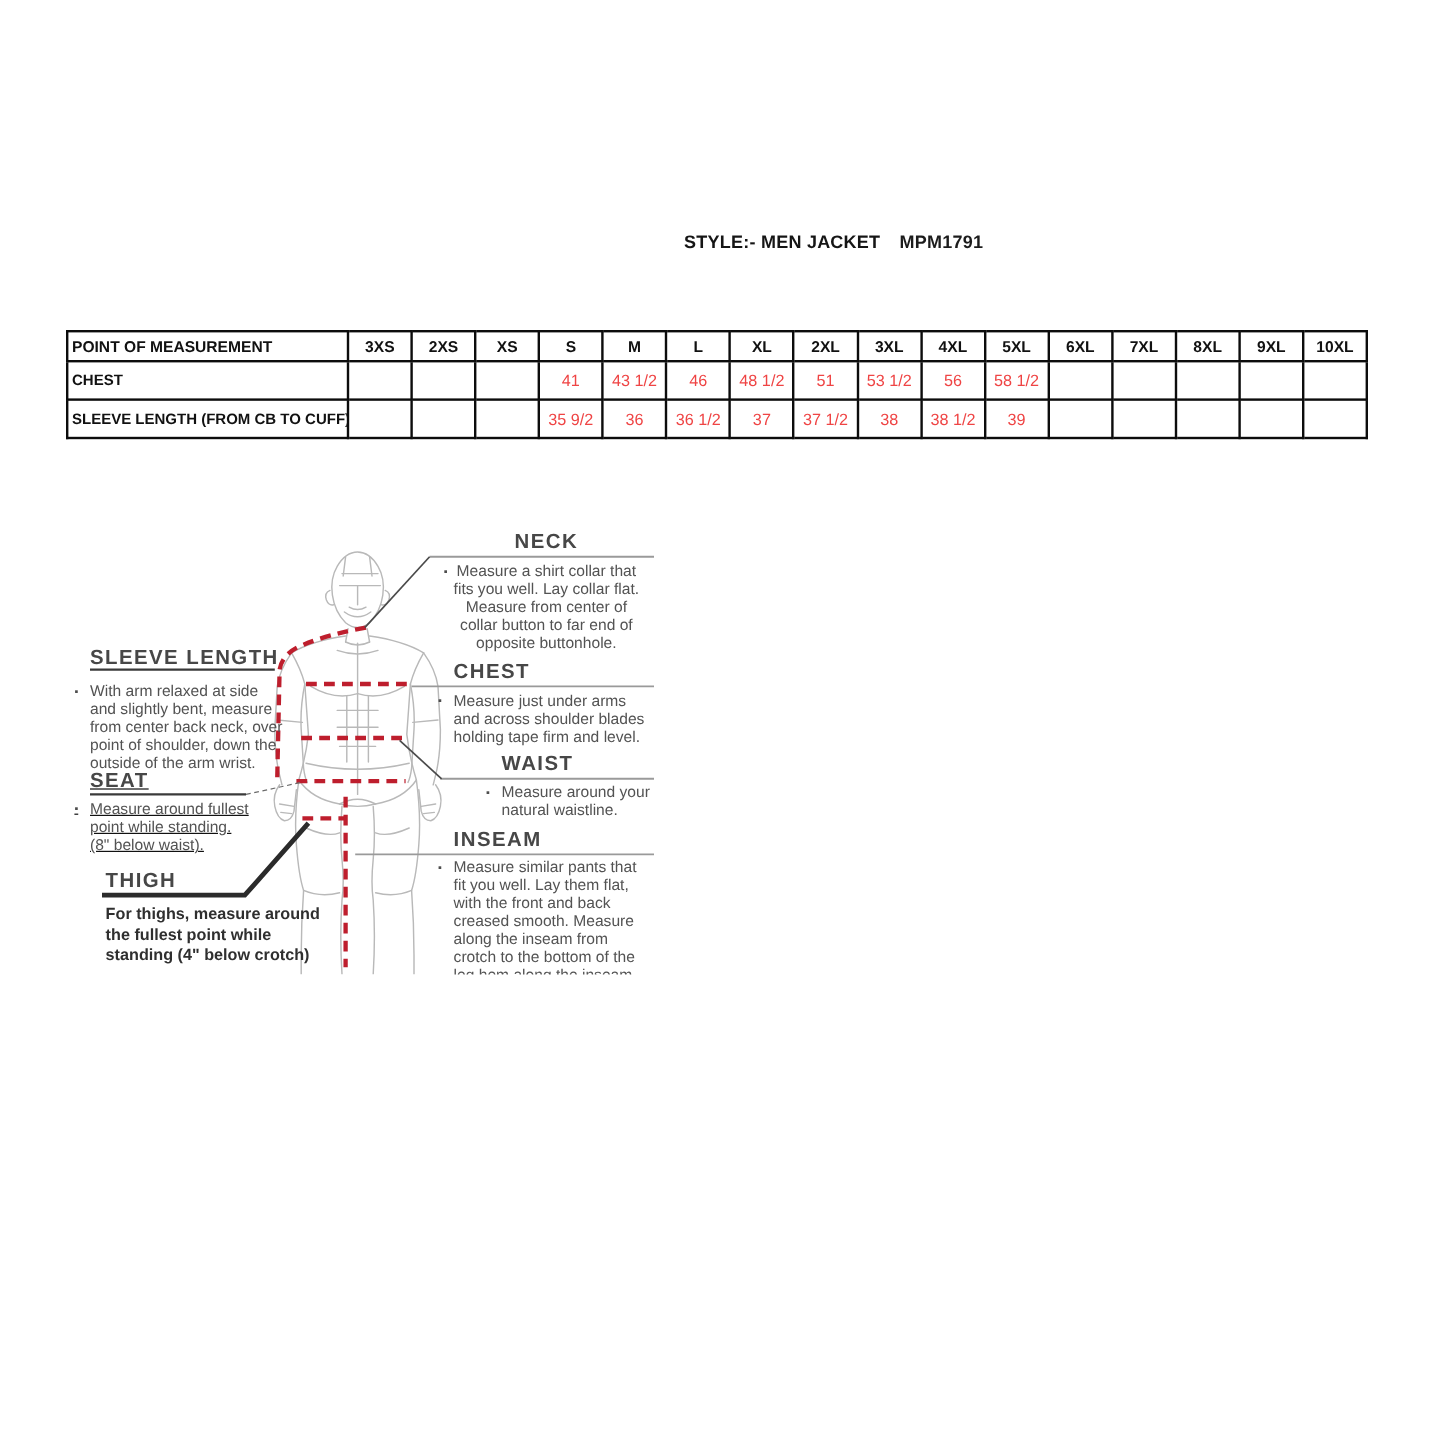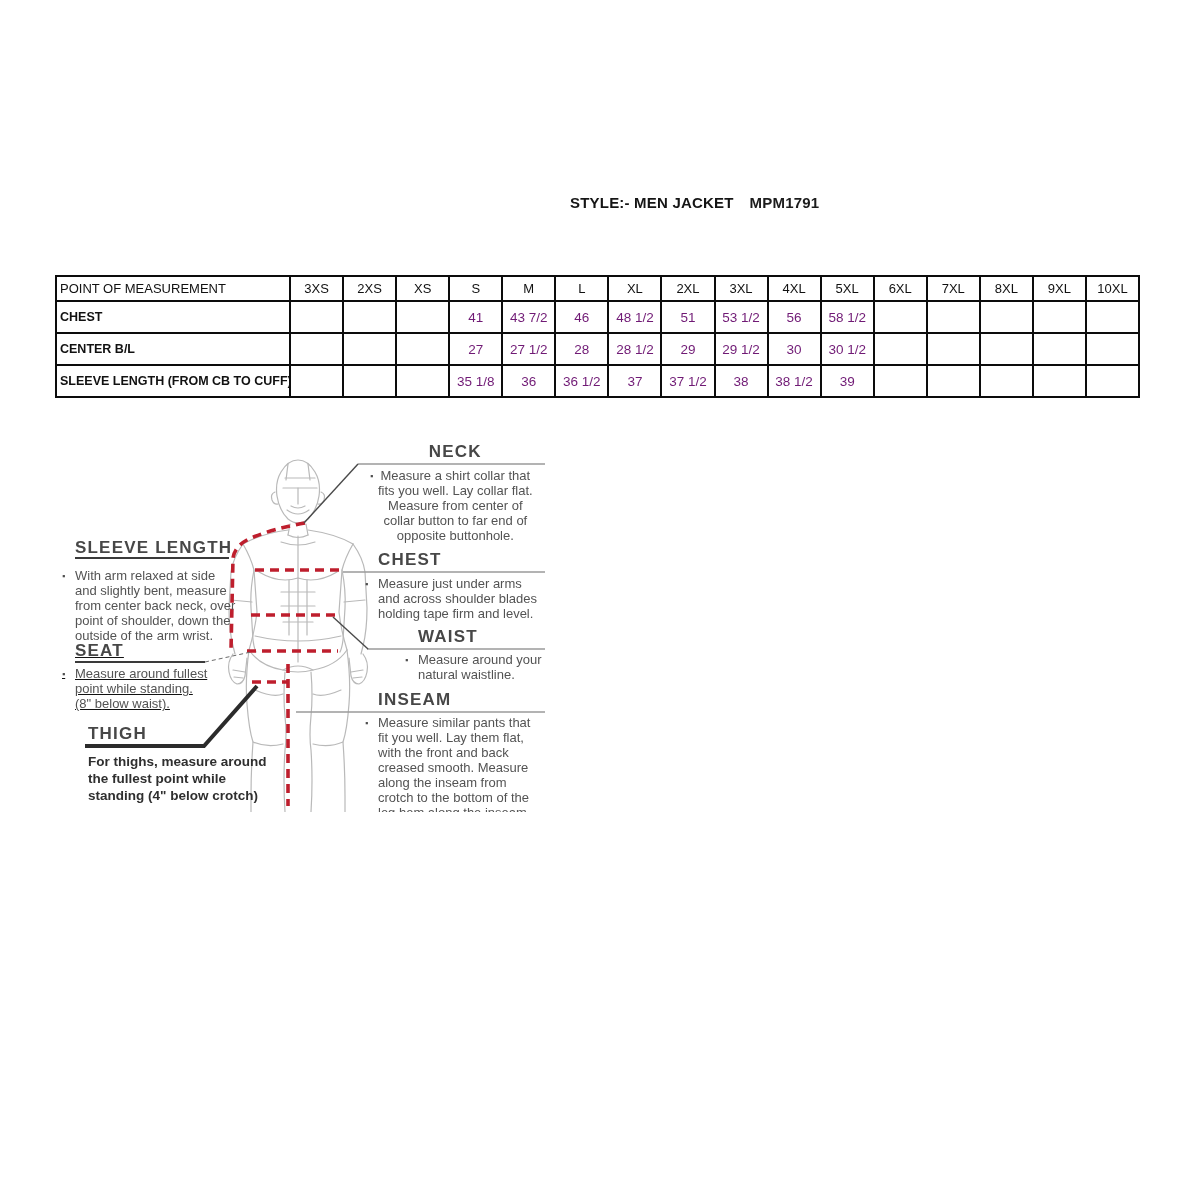--- a/index.html
+++ b/index.html
@@ -10,25 +10,25 @@
   .doc-title{position:absolute;left:570px;top:194px;font-size:15px;font-weight:bold;
              letter-spacing:.2px;color:#151515;white-space:nowrap;}
   .doc-title .code{margin-left:16px;font-weight:bold;color:#1c1c1c;}
 
   
   table.size-table{position:absolute;left:55px;top:275px;width:1085px;
                    border-collapse:collapse;table-layout:fixed;
                    border:2px solid #0c0c0c;font-family:"Liberation Sans",sans-serif;}
   table.size-table th,table.size-table td{border:2px solid #0c0c0c;padding:0 3px;
                    overflow:hidden;white-space:nowrap;}
-  table.size-table thead th{height:23px;font-size:13px;font-weight:normal;text-align:center;color:#111;}
+  table.size-table thead th{height:23px;font-size:13px;font-weight:bold;text-align:center;color:#111;}
   table.size-table thead th.first{text-align:left;}
   table.size-table col.pom{width:234px;}
   table.size-table tbody th{height:30px;font-size:12.5px;font-weight:bold;text-align:left;color:#111;}
-  table.size-table tbody td{height:30px;font-size:13.5px;font-weight:normal;text-align:center;color:#701a75;}
+  table.size-table tbody td{height:30px;font-size:13.5px;font-weight:normal;text-align:center;color:#ef4444;}
 
   
   .note{position:absolute;left:57px;top:413px;font-size:13.5px;font-weight:bold;color:#161616;}
 
   
   .diagram{position:absolute;left:55px;top:440px;width:500px;height:372px;overflow:hidden;}
   .diagram svg{position:absolute;left:0;top:0;}
   .sec{position:absolute;}
   .sec-title{font-size:17px;font-weight:bold;letter-spacing:1.2px;color:#474747;
              padding-left:13px;line-height:20px;white-space:nowrap;}
@@ -72,58 +72,39 @@
           <th>10XL</th>
         </tr>
       </thead>
     <tbody>
         <tr>
           <th>CHEST</th>
           <td></td>
           <td></td>
           <td></td>
           <td>41</td>
-          <td>43 7/2</td>
+          <td>43 1/2</td>
           <td>46</td>
           <td>48 1/2</td>
           <td>51</td>
           <td>53 1/2</td>
           <td>56</td>
           <td>58 1/2</td>
           <td></td>
           <td></td>
           <td></td>
           <td></td>
           <td></td>
         </tr>
         <tr>
-          <th>CENTER B/L</th>
-          <td></td>
-          <td></td>
-          <td></td>
-          <td>27</td>
-          <td>27 1/2</td>
-          <td>28</td>
-          <td>28 1/2</td>
-          <td>29</td>
-          <td>29 1/2</td>
-          <td>30</td>
-          <td>30 1/2</td>
-          <td></td>
-          <td></td>
-          <td></td>
-          <td></td>
-          <td></td>
-        </tr>
-        <tr>
           <th>SLEEVE LENGTH (FROM CB TO CUFF)</th>
           <td></td>
           <td></td>
           <td></td>
-          <td>35 1/8</td>
+          <td>35 9/2</td>
           <td>36</td>
           <td>36 1/2</td>
           <td>37</td>
           <td>37 1/2</td>
           <td>38</td>
           <td>38 1/2</td>
           <td>39</td>
           <td></td>
           <td></td>
           <td></td>

